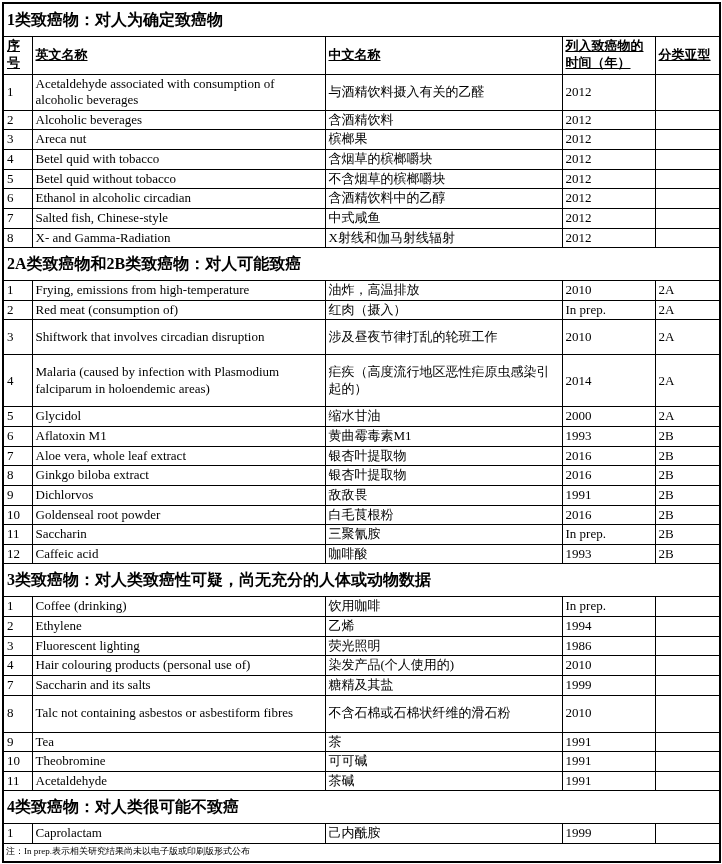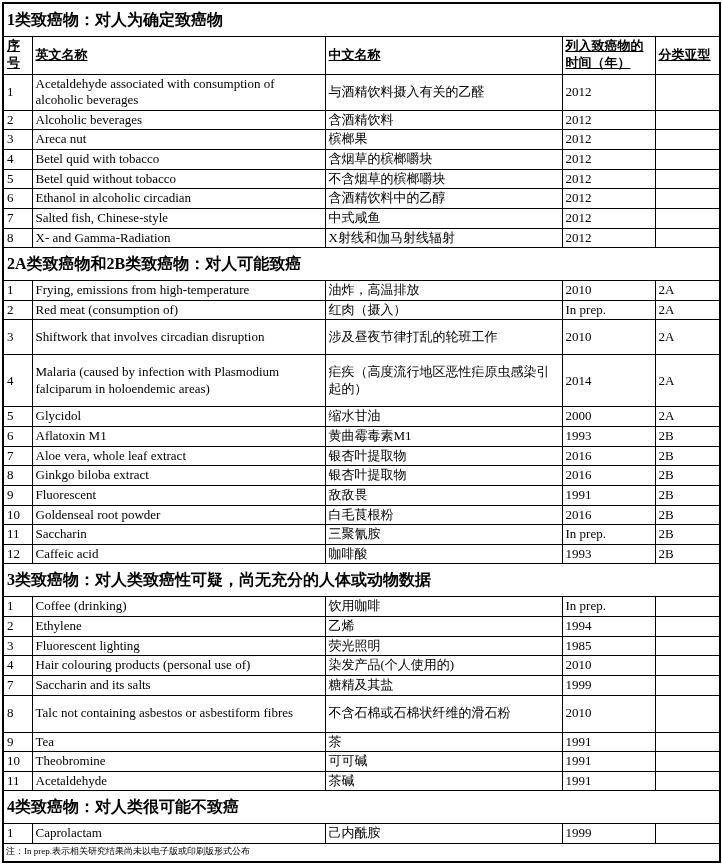--- a/index.html
+++ b/index.html
@@ -181,21 +181,21 @@
         </tr>
         <tr style="height: 19px;">
           <td>8</td>
           <td>Ginkgo biloba extract</td>
           <td>银杏叶提取物</td>
           <td>2016</td>
           <td>2B</td>
         </tr>
         <tr style="height: 19px;">
           <td>9</td>
-          <td>Fluorescent</td>
+          <td>Dichlorvos</td>
           <td>敌敌畏</td>
           <td>1991</td>
           <td>2B</td>
         </tr>
         <tr style="height: 19px;">
           <td>10</td>
           <td>Goldenseal root powder</td>
           <td>白毛茛根粉</td>
           <td>2016</td>
           <td>2B</td>
@@ -228,21 +228,21 @@
           <td>2</td>
           <td>Ethylene</td>
           <td>乙烯</td>
           <td>1994</td>
           <td></td>
         </tr>
         <tr style="height: 19px;">
           <td>3</td>
           <td>Fluorescent lighting</td>
           <td>荧光照明</td>
-          <td>1985</td>
+          <td>1986</td>
           <td></td>
         </tr>
         <tr style="height: 19px;">
           <td>4</td>
           <td>Hair colouring products (personal use of)</td>
           <td>染发产品(个人使用的)</td>
           <td>2010</td>
           <td></td>
         </tr>
         <tr style="height: 19px;">

